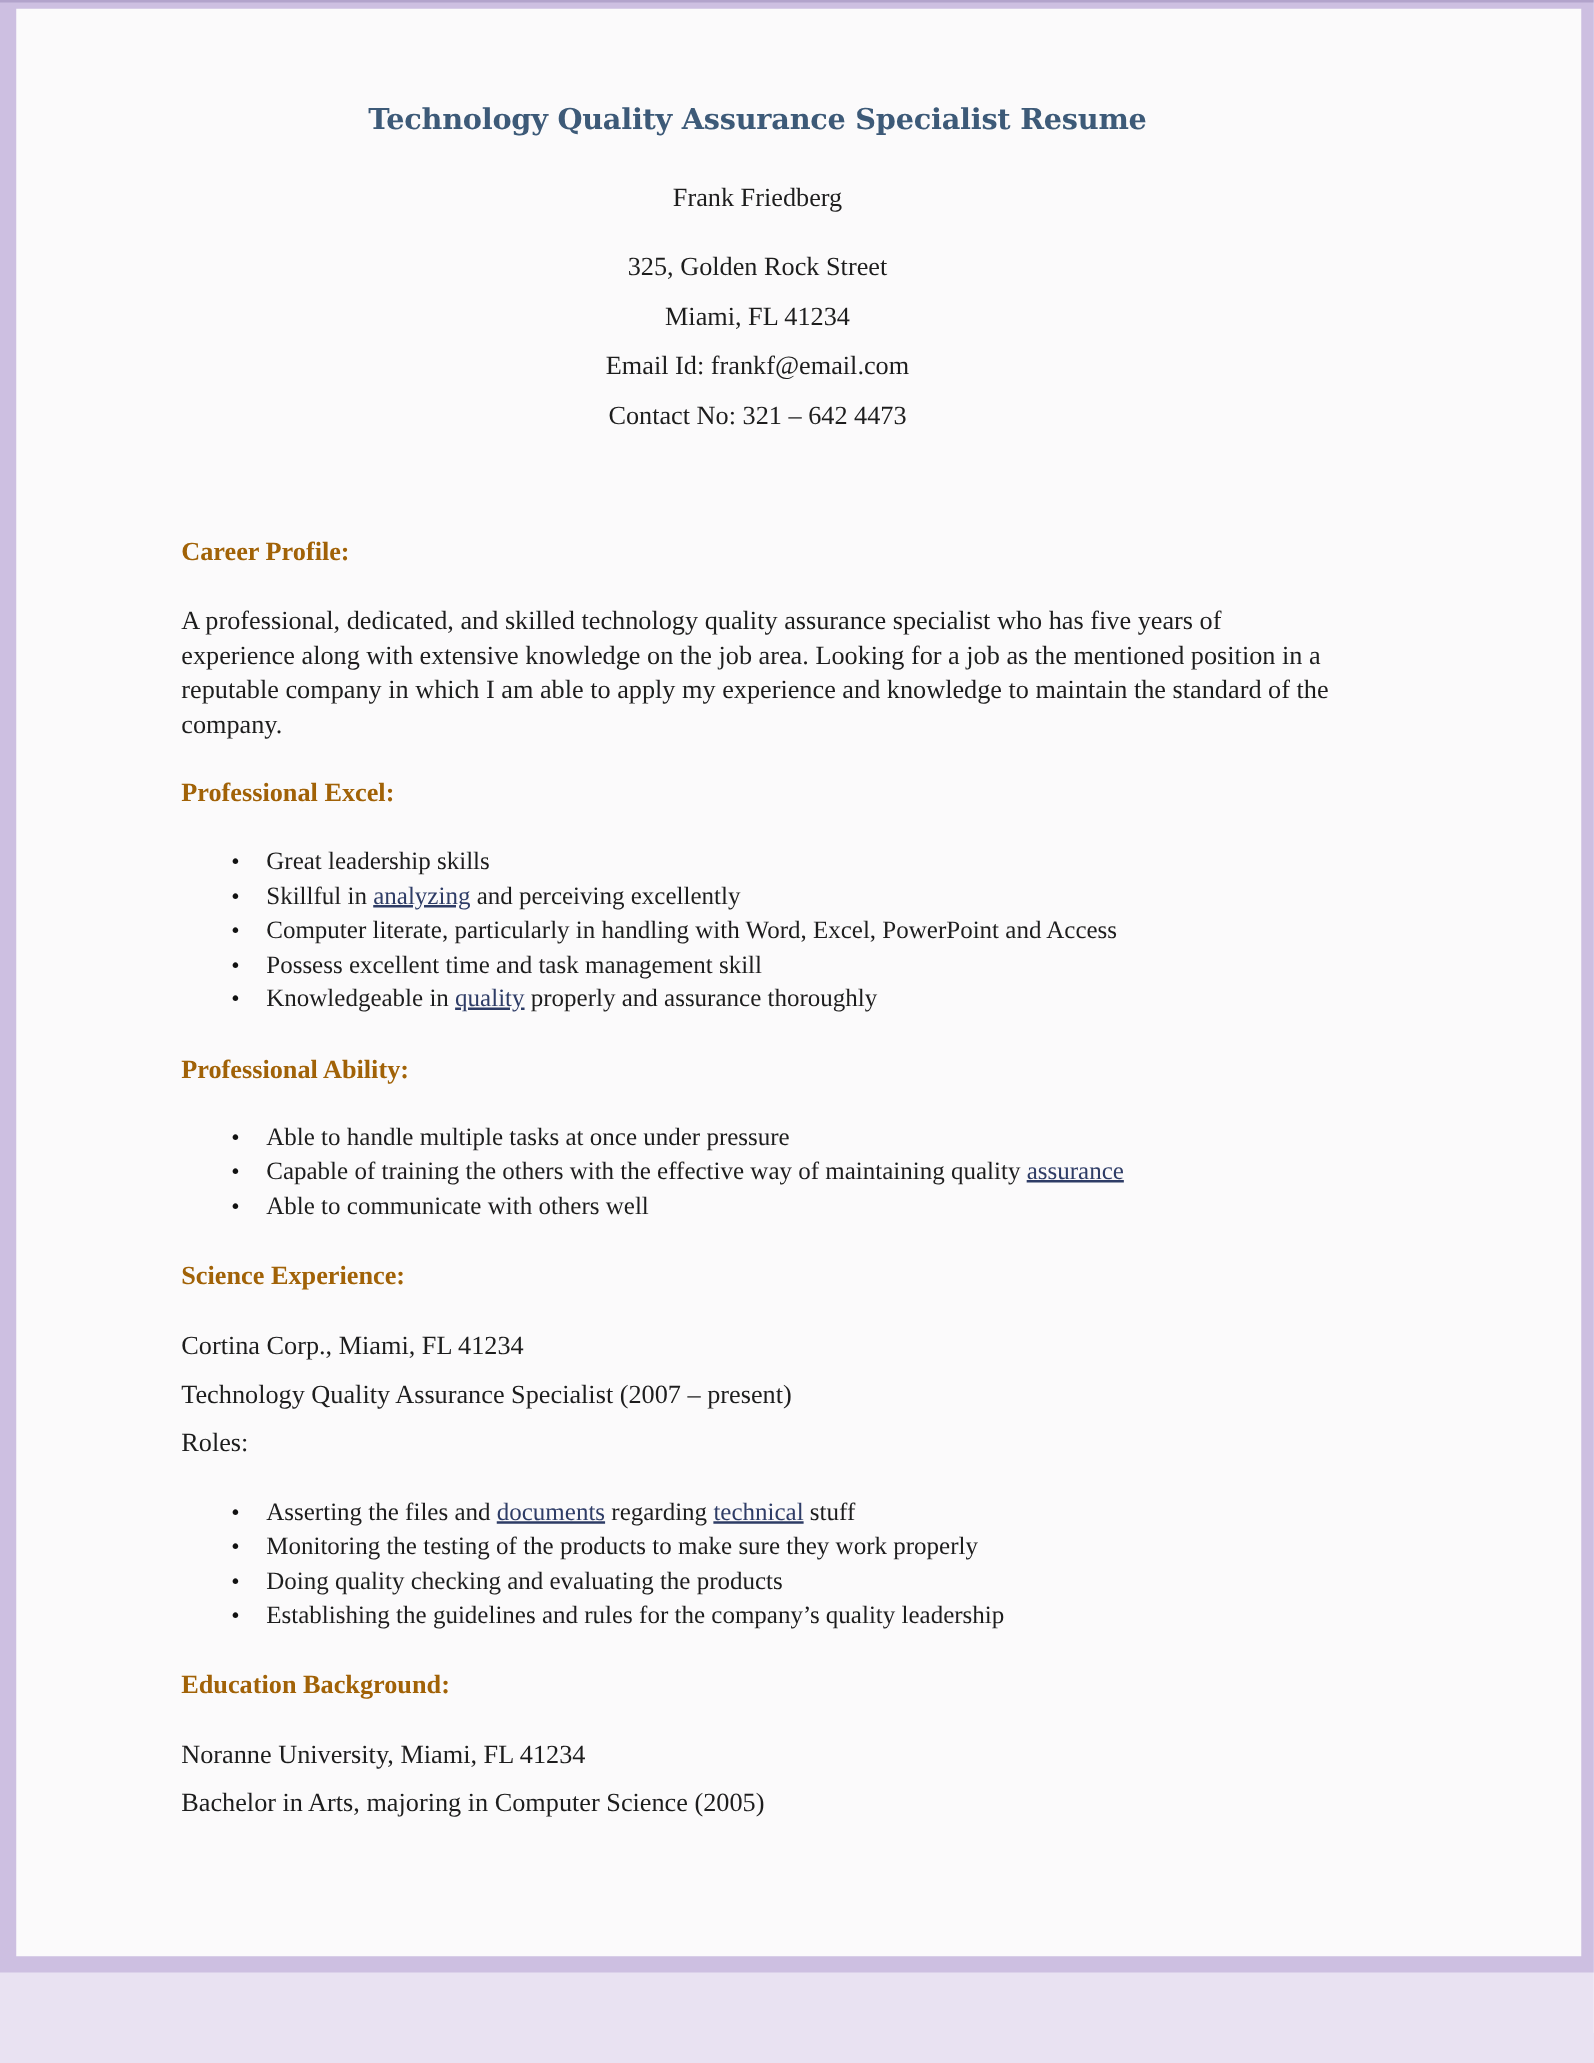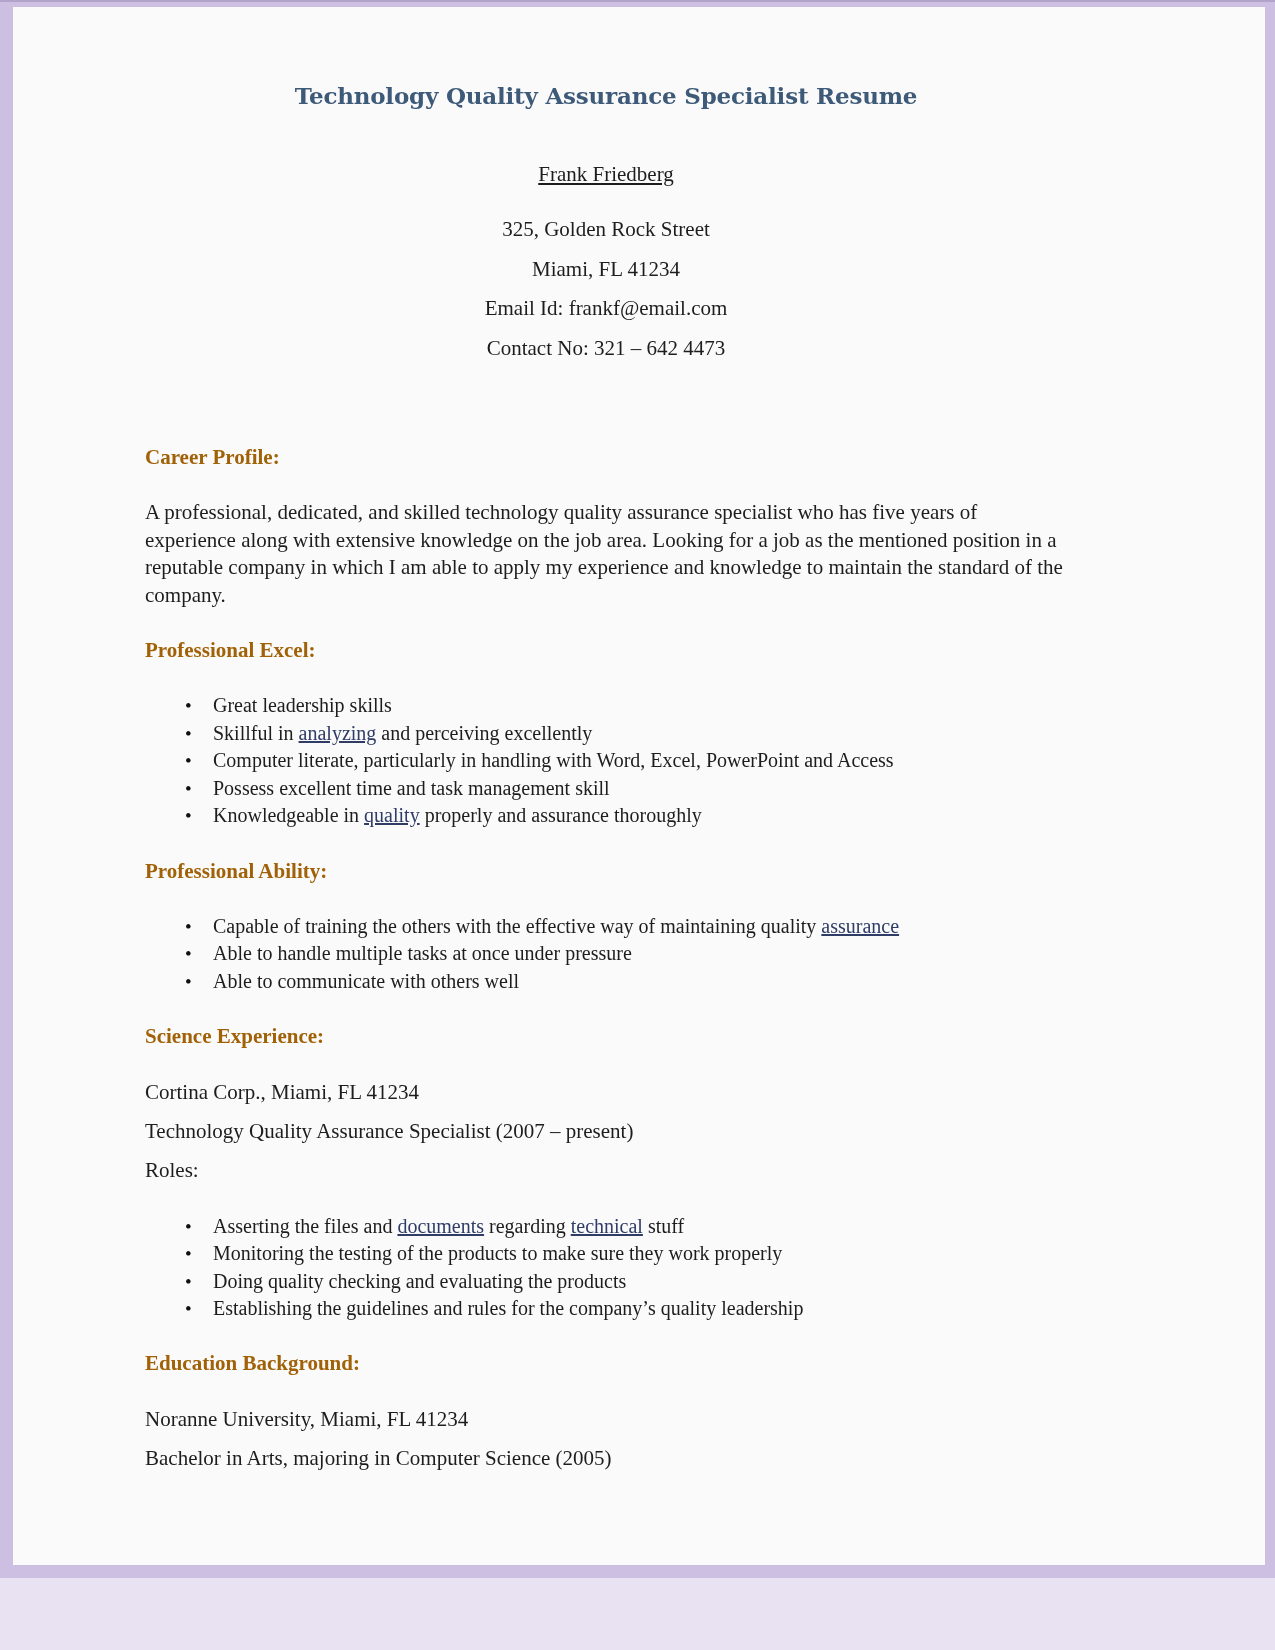--- a/index.html
+++ b/index.html
@@ -34,21 +34,21 @@
     font-size: 23px;
     letter-spacing: -0.2px;
     color: #3d5a78;
     line-height: 30px;
   }
   .centered-block {
     text-align: center;
     font-size: 21px;
     line-height: 27.4px;
   }
-  .name-line { margin-top: 50px; text-decoration: underline; }
+  .name-line { margin-top: 34px; }
   .address-block { margin-top: 28px; }
   .section-heading {
     font-size: 21px;
     font-weight: bold;
     color: #a16207;
     line-height: 27.4px;
     margin-top: 28px;
   }
   .section-heading.first { margin-top: 82px; }
   .body-text {
@@ -106,22 +106,22 @@
     <ul class="doc-list">
         <li><span>Great leadership skills</span></li>
         <li><span>Skillful in </span><a class="doc-link" href="#">analyzing</a><span> and perceiving excellently</span></li>
         <li><span>Computer literate, particularly in handling with Word, Excel, PowerPoint and Access</span></li>
         <li><span>Possess excellent time and task management skill</span></li>
         <li><span>Knowledgeable in </span><a class="doc-link" href="#">quality</a><span> properly and assurance thoroughly</span></li>
       </ul>
 
     <div class="section-heading">Professional Ability:</div>
     <ul class="doc-list">
+        <li><span>Able to handle multiple tasks at once under pressure</span></li>
         <li><span>Capable of training the others with the effective way of maintaining quality </span><a class="doc-link" href="#">assurance</a></li>
-        <li><span>Able to handle multiple tasks at once under pressure</span></li>
         <li><span>Able to communicate with others well</span></li>
       </ul>
 
     <div class="section-heading">Science Experience:</div>
     <div class="body-text plain-lines">
       <div>Cortina Corp., Miami, FL 41234</div>
       <div>Technology Quality Assurance Specialist (2007 – present)</div>
       <div>Roles:</div>
     </div>
     <ul class="doc-list">

